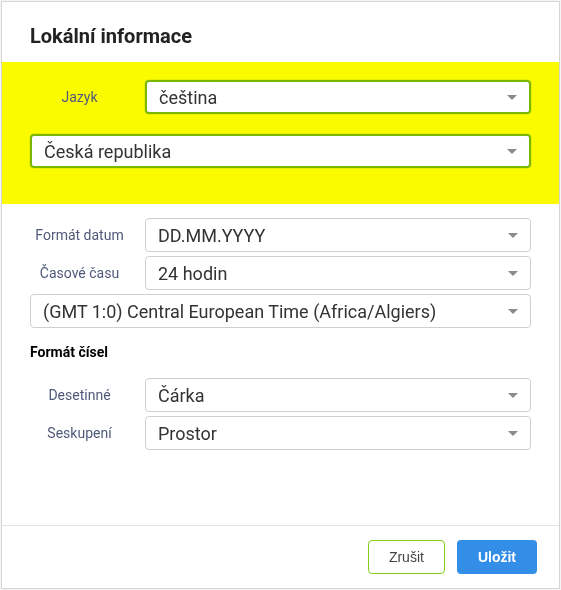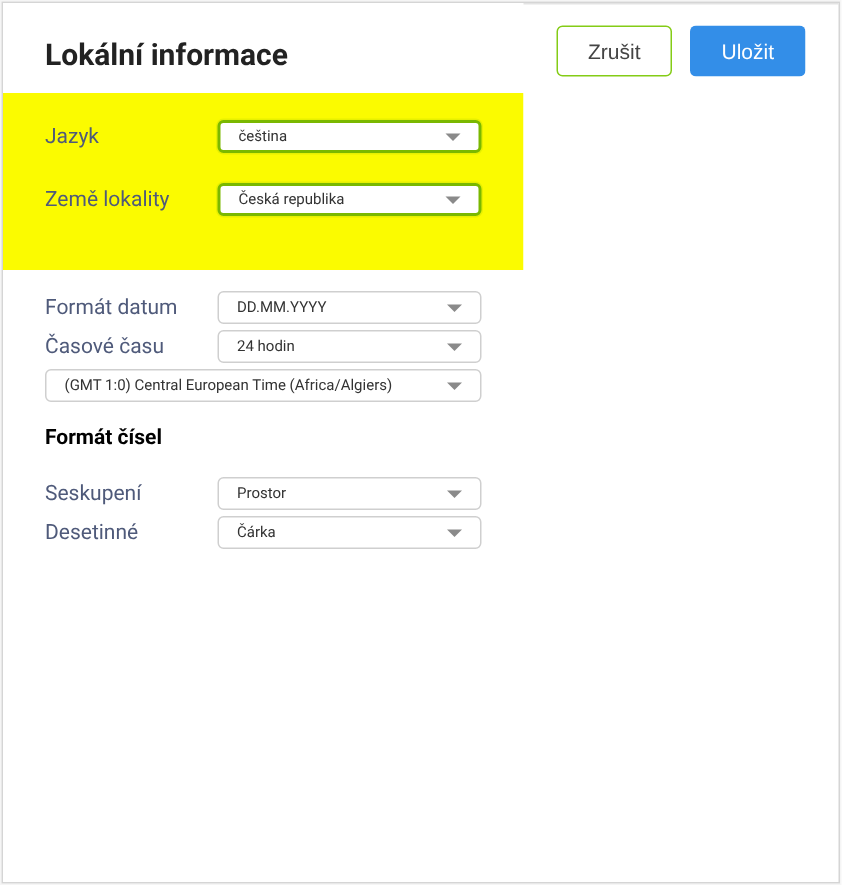--- a/index.html
+++ b/index.html
@@ -14,21 +14,21 @@
       height: 590px;
       overflow: hidden;
     }
     .dialog {
       background: #fff;
       border: 1px solid #d5d5d5;
       width: 559px;
       height: 588px;
       margin: 1px;
       display: flex;
-      flex-direction: row;
+      flex-direction: column;
     }
     .dialog-body {
       flex: 1;
       padding: 0;
       overflow: hidden;
     }
     .title {
       font-size: 20px;
       font-weight: 700;
       color: #222;
@@ -44,37 +44,37 @@
     .field-row {
       display: flex;
       align-items: center;
       margin: 4px 0;
     }
     .highlight-block .field-row {
       margin: 10px 0 20px 0;
     }
     .field-label {
       width: 115px;
-      text-align: left;
+      text-align: center;
       font-size: 14px;
       color: #4f5a7a;
       padding-right: 16px;
       flex-shrink: 0;
     }
     .select {
       flex: 1;
-      height: 22px;
+      height: 34px;
       border: 1px solid #cfcfcf;
       border-radius: 4px;
       background: #fff;
       display: flex;
       align-items: center;
       justify-content: space-between;
       padding: 0 12px;
-      font-size: 10px;
+      font-size: 18px;
       color: #333;
       cursor: pointer;
     }
     .select.accent {
       border: 2px solid #7ab800;
       box-shadow: 0 0 0 1px rgba(122,184,0,0.15);
     }
     .select-value {
       color: #333;
     }
@@ -110,21 +110,21 @@
       border: 1px solid transparent;
     }
     .btn-secondary {
       background: #fff;
       border: 1px solid #84cc16;
       color: #444;
     }
     .btn-primary {
       background: #338ee8;
       color: #fff;
-      font-weight: 400;
+      font-weight: 700;
     }
   </style>
 </head>
 <body>
 
 <div class="dialog">
   <div class="dialog-body">
 
     <div class="title">Lokální informace</div>
 
@@ -132,21 +132,20 @@
 
       <div class="field-row">
         <div class="field-label">Jazyk</div>
         <div class="select accent">
           <span class="select-value">čeština</span>
           <span class="caret"></span>
         </div>
       </div>
 
       <div class="field-row">
-        <div class="field-label">Země lokality</div>
         <div class="select accent">
           <span class="select-value">Česká republika</span>
           <span class="caret"></span>
         </div>
       </div>
 
     </div>
 
     <div class="plain-block">
 
@@ -173,31 +172,31 @@
         </div>
       </div>
 
     </div>
 
     <div class="section-label">Formát čísel</div>
 
     <div class="plain-block">
 
       <div class="field-row">
+        <div class="field-label">Desetinné</div>
+        <div class="select">
+          <span class="select-value">Čárka</span>
+          <span class="caret"></span>
+        </div>
+      </div>
+
+      <div class="field-row">
         <div class="field-label">Seskupení</div>
         <div class="select">
           <span class="select-value">Prostor</span>
-          <span class="caret"></span>
-        </div>
-      </div>
-
-      <div class="field-row">
-        <div class="field-label">Desetinné</div>
-        <div class="select">
-          <span class="select-value">Čárka</span>
           <span class="caret"></span>
         </div>
       </div>
 
     </div>
 
   </div>
 
   <div class="footer">
     <button class="btn btn-secondary">Zrušit</button>

